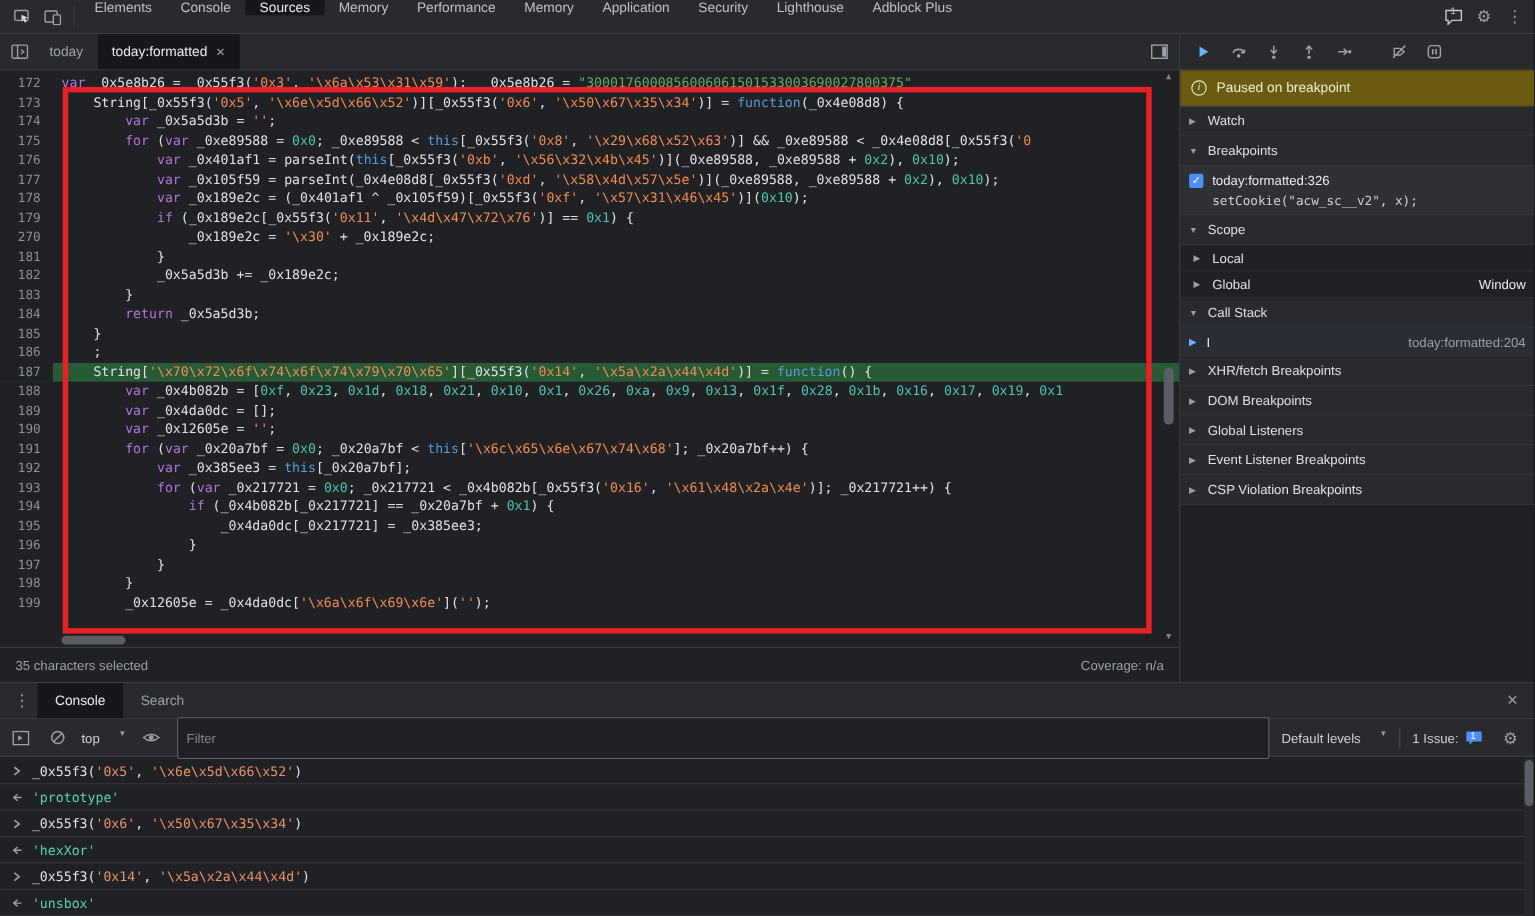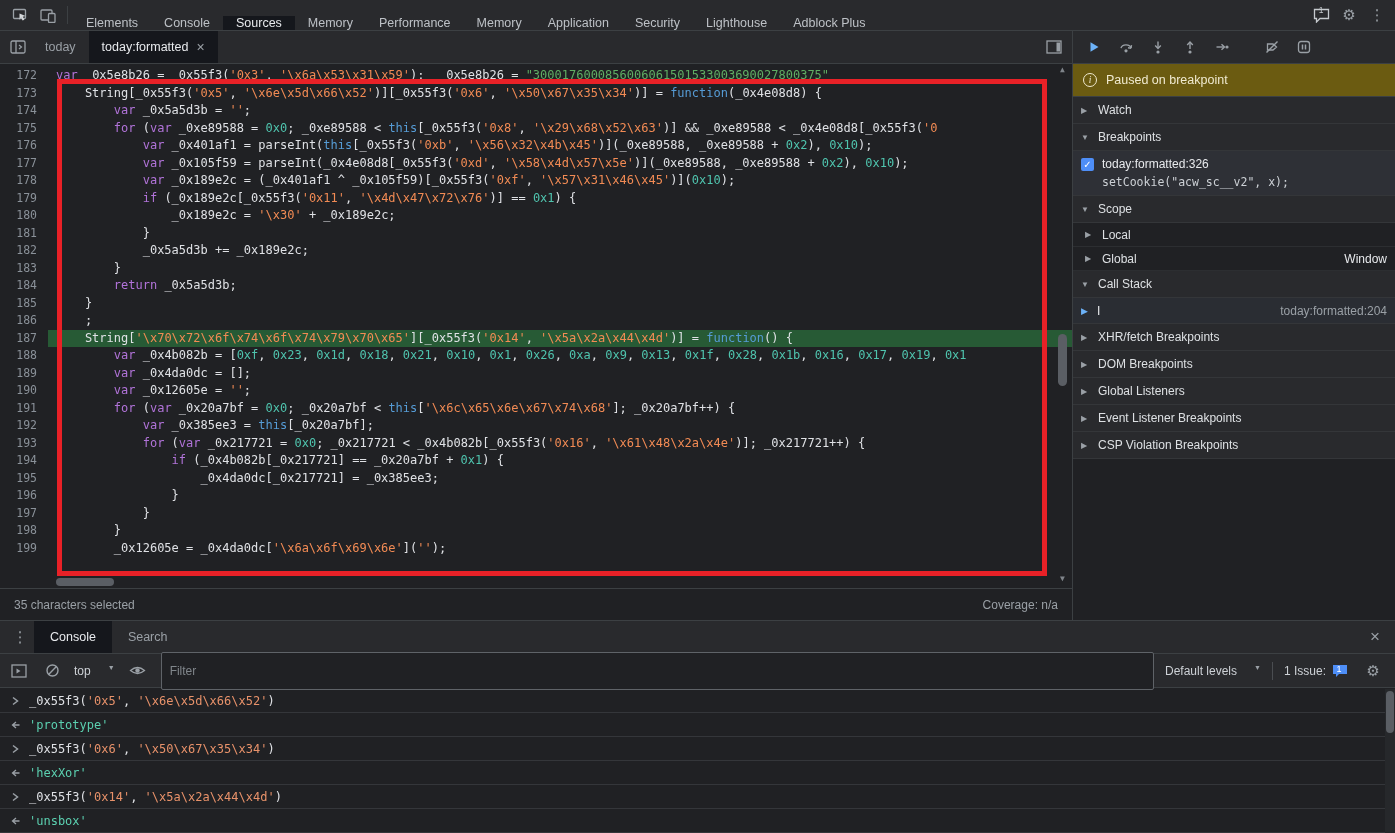--- a/index.html
+++ b/index.html
@@ -3,21 +3,21 @@
 <meta charset="utf-8">
 <style>
   *{box-sizing:border-box;margin:0;padding:0}
   body{margin:0;background:#000;font-family:"Liberation Sans",sans-serif}
   .root{position:relative;width:1395px;height:833px;background:#202124;color:#e8eaed;font-size:12px;overflow:hidden}
 
   
   .topbar{position:absolute;top:0;left:0;width:100%;height:31px;background:#292a2d;border-bottom:1px solid #3c4043;display:flex;align-items:center;padding-left:6px}
   .tb-icon{width:28px;height:26px;display:flex;align-items:center;justify-content:center;color:#9aa0a6;flex:none;font-size:15px}
   .v-div{width:1px;height:18px;background:#3c4043;margin:0 5px;flex:none}
-  .panel-tabs{display:flex;height:100%;align-items:flex-end}
+  .panel-tabs{display:flex;height:100%;align-items:flex-start}
   .panel-tab{display:flex;align-items:center;padding:0 13px;color:#bdc1c6;font-size:12.5px;white-space:nowrap}
   .panel-tab.active{background:#15171c;color:#e8eaed}
   .tb-right{margin-left:auto;display:flex;align-items:center;padding-right:4px}
   .badge-wrap{position:relative}
   .bubble-num{position:absolute;top:3px;left:0;right:0;text-align:center;font-size:8.5px;color:#c5c9cd}
 
   
   .main-col{position:absolute;top:31px;left:0;width:1072px;height:589px}
   .filetab-bar{height:33px;background:#292a2d;border-bottom:1px solid #3c4043;display:flex;align-items:center;padding:0 4px}
   .file-tab{height:100%;display:flex;align-items:center;padding:0 13px;color:#9aa0a6;font-size:12.5px;gap:8px;white-space:nowrap}
@@ -163,21 +163,21 @@
     <div class="editor">
       <div>
           <div class="code-line"><span class="gutter">172</span><span class="code-text"><span class="tok-kw">var</span><span class="tok-pl"> _0x5e8b26 = _0x55f3(</span><span class="tok-str">'0x3'</span><span class="tok-pl">, </span><span class="tok-str">'\x6a\x53\x31\x59'</span><span class="tok-pl">);  _0x5e8b26 = </span><span class="tok-grn">"3000176000856006061501533003690027800375"</span></span></div>
           <div class="code-line"><span class="gutter">173</span><span class="code-text"><span class="tok-pl">    String[_0x55f3(</span><span class="tok-str">'0x5'</span><span class="tok-pl">, </span><span class="tok-str">'\x6e\x5d\x66\x52'</span><span class="tok-pl">)][_0x55f3(</span><span class="tok-str">'0x6'</span><span class="tok-pl">, </span><span class="tok-str">'\x50\x67\x35\x34'</span><span class="tok-pl">)] = </span><span class="tok-fn">function</span><span class="tok-pl">(_0x4e08d8) {</span></span></div>
           <div class="code-line"><span class="gutter">174</span><span class="code-text"><span class="tok-pl">        </span><span class="tok-kw">var</span><span class="tok-pl"> _0x5a5d3b = </span><span class="tok-str">''</span><span class="tok-pl">;</span></span></div>
           <div class="code-line"><span class="gutter">175</span><span class="code-text"><span class="tok-pl">        </span><span class="tok-kw">for</span><span class="tok-pl"> (</span><span class="tok-kw">var</span><span class="tok-pl"> _0xe89588 = </span><span class="tok-num">0x0</span><span class="tok-pl">; _0xe89588 &lt; </span><span class="tok-fn">this</span><span class="tok-pl">[_0x55f3(</span><span class="tok-str">'0x8'</span><span class="tok-pl">, </span><span class="tok-str">'\x29\x68\x52\x63'</span><span class="tok-pl">)] &amp;&amp; _0xe89588 &lt; _0x4e08d8[_0x55f3(</span><span class="tok-str">'0</span></span></div>
           <div class="code-line"><span class="gutter">176</span><span class="code-text"><span class="tok-pl">            </span><span class="tok-kw">var</span><span class="tok-pl"> _0x401af1 = parseInt(</span><span class="tok-fn">this</span><span class="tok-pl">[_0x55f3(</span><span class="tok-str">'0xb'</span><span class="tok-pl">, </span><span class="tok-str">'\x56\x32\x4b\x45'</span><span class="tok-pl">)](_0xe89588, _0xe89588 + </span><span class="tok-num">0x2</span><span class="tok-pl">), </span><span class="tok-num">0x10</span><span class="tok-pl">);</span></span></div>
           <div class="code-line"><span class="gutter">177</span><span class="code-text"><span class="tok-pl">            </span><span class="tok-kw">var</span><span class="tok-pl"> _0x105f59 = parseInt(_0x4e08d8[_0x55f3(</span><span class="tok-str">'0xd'</span><span class="tok-pl">, </span><span class="tok-str">'\x58\x4d\x57\x5e'</span><span class="tok-pl">)](_0xe89588, _0xe89588 + </span><span class="tok-num">0x2</span><span class="tok-pl">), </span><span class="tok-num">0x10</span><span class="tok-pl">);</span></span></div>
           <div class="code-line"><span class="gutter">178</span><span class="code-text"><span class="tok-pl">            </span><span class="tok-kw">var</span><span class="tok-pl"> _0x189e2c = (_0x401af1 ^ _0x105f59)[_0x55f3(</span><span class="tok-str">'0xf'</span><span class="tok-pl">, </span><span class="tok-str">'\x57\x31\x46\x45'</span><span class="tok-pl">)](</span><span class="tok-num">0x10</span><span class="tok-pl">);</span></span></div>
           <div class="code-line"><span class="gutter">179</span><span class="code-text"><span class="tok-pl">            </span><span class="tok-kw">if</span><span class="tok-pl"> (_0x189e2c[_0x55f3(</span><span class="tok-str">'0x11'</span><span class="tok-pl">, </span><span class="tok-str">'\x4d\x47\x72\x76'</span><span class="tok-pl">)] == </span><span class="tok-num">0x1</span><span class="tok-pl">) {</span></span></div>
-          <div class="code-line"><span class="gutter">180</span><span class="code-text"><span class="tok-pl">                _0x189e2c = </span><span class="tok-str">'\x30'</span><span class="tok-pl"> + _0x189e2c;</span></span></div>
+          <div class="code-line"><span class="gutter">270</span><span class="code-text"><span class="tok-pl">                _0x189e2c = </span><span class="tok-str">'\x30'</span><span class="tok-pl"> + _0x189e2c;</span></span></div>
           <div class="code-line"><span class="gutter">181</span><span class="code-text"><span class="tok-pl">            }</span></span></div>
           <div class="code-line"><span class="gutter">182</span><span class="code-text"><span class="tok-pl">            _0x5a5d3b += _0x189e2c;</span></span></div>
           <div class="code-line"><span class="gutter">183</span><span class="code-text"><span class="tok-pl">        }</span></span></div>
           <div class="code-line"><span class="gutter">184</span><span class="code-text"><span class="tok-pl">        </span><span class="tok-kw">return</span><span class="tok-pl"> _0x5a5d3b;</span></span></div>
           <div class="code-line"><span class="gutter">185</span><span class="code-text"><span class="tok-pl">    }</span></span></div>
           <div class="code-line"><span class="gutter">186</span><span class="code-text"><span class="tok-pl">    ;</span></span></div>
           <div class="code-line exec"><span class="gutter">187</span><span class="code-text"><span class="tok-pl">    String[</span><span class="tok-str">'\x70\x72\x6f\x74\x6f\x74\x79\x70\x65'</span><span class="tok-pl">][_0x55f3(</span><span class="tok-str">'0x14'</span><span class="tok-pl">, </span><span class="tok-str">'\x5a\x2a\x44\x4d'</span><span class="tok-pl">)] = </span><span class="tok-fn">function</span><span class="tok-pl">() {</span></span></div>
           <div class="code-line"><span class="gutter">188</span><span class="code-text"><span class="tok-pl">        </span><span class="tok-kw">var</span><span class="tok-pl"> _0x4b082b = [</span><span class="tok-num">0xf</span><span class="tok-pl">, </span><span class="tok-num">0x23</span><span class="tok-pl">, </span><span class="tok-num">0x1d</span><span class="tok-pl">, </span><span class="tok-num">0x18</span><span class="tok-pl">, </span><span class="tok-num">0x21</span><span class="tok-pl">, </span><span class="tok-num">0x10</span><span class="tok-pl">, </span><span class="tok-num">0x1</span><span class="tok-pl">, </span><span class="tok-num">0x26</span><span class="tok-pl">, </span><span class="tok-num">0xa</span><span class="tok-pl">, </span><span class="tok-num">0x9</span><span class="tok-pl">, </span><span class="tok-num">0x13</span><span class="tok-pl">, </span><span class="tok-num">0x1f</span><span class="tok-pl">, </span><span class="tok-num">0x28</span><span class="tok-pl">, </span><span class="tok-num">0x1b</span><span class="tok-pl">, </span><span class="tok-num">0x16</span><span class="tok-pl">, </span><span class="tok-num">0x17</span><span class="tok-pl">, </span><span class="tok-num">0x19</span><span class="tok-pl">, </span><span class="tok-num">0x1</span></span></div>
           <div class="code-line"><span class="gutter">189</span><span class="code-text"><span class="tok-pl">        </span><span class="tok-kw">var</span><span class="tok-pl"> _0x4da0dc = [];</span></span></div>
           <div class="code-line"><span class="gutter">190</span><span class="code-text"><span class="tok-pl">        </span><span class="tok-kw">var</span><span class="tok-pl"> _0x12605e = </span><span class="tok-str">''</span><span class="tok-pl">;</span></span></div>

